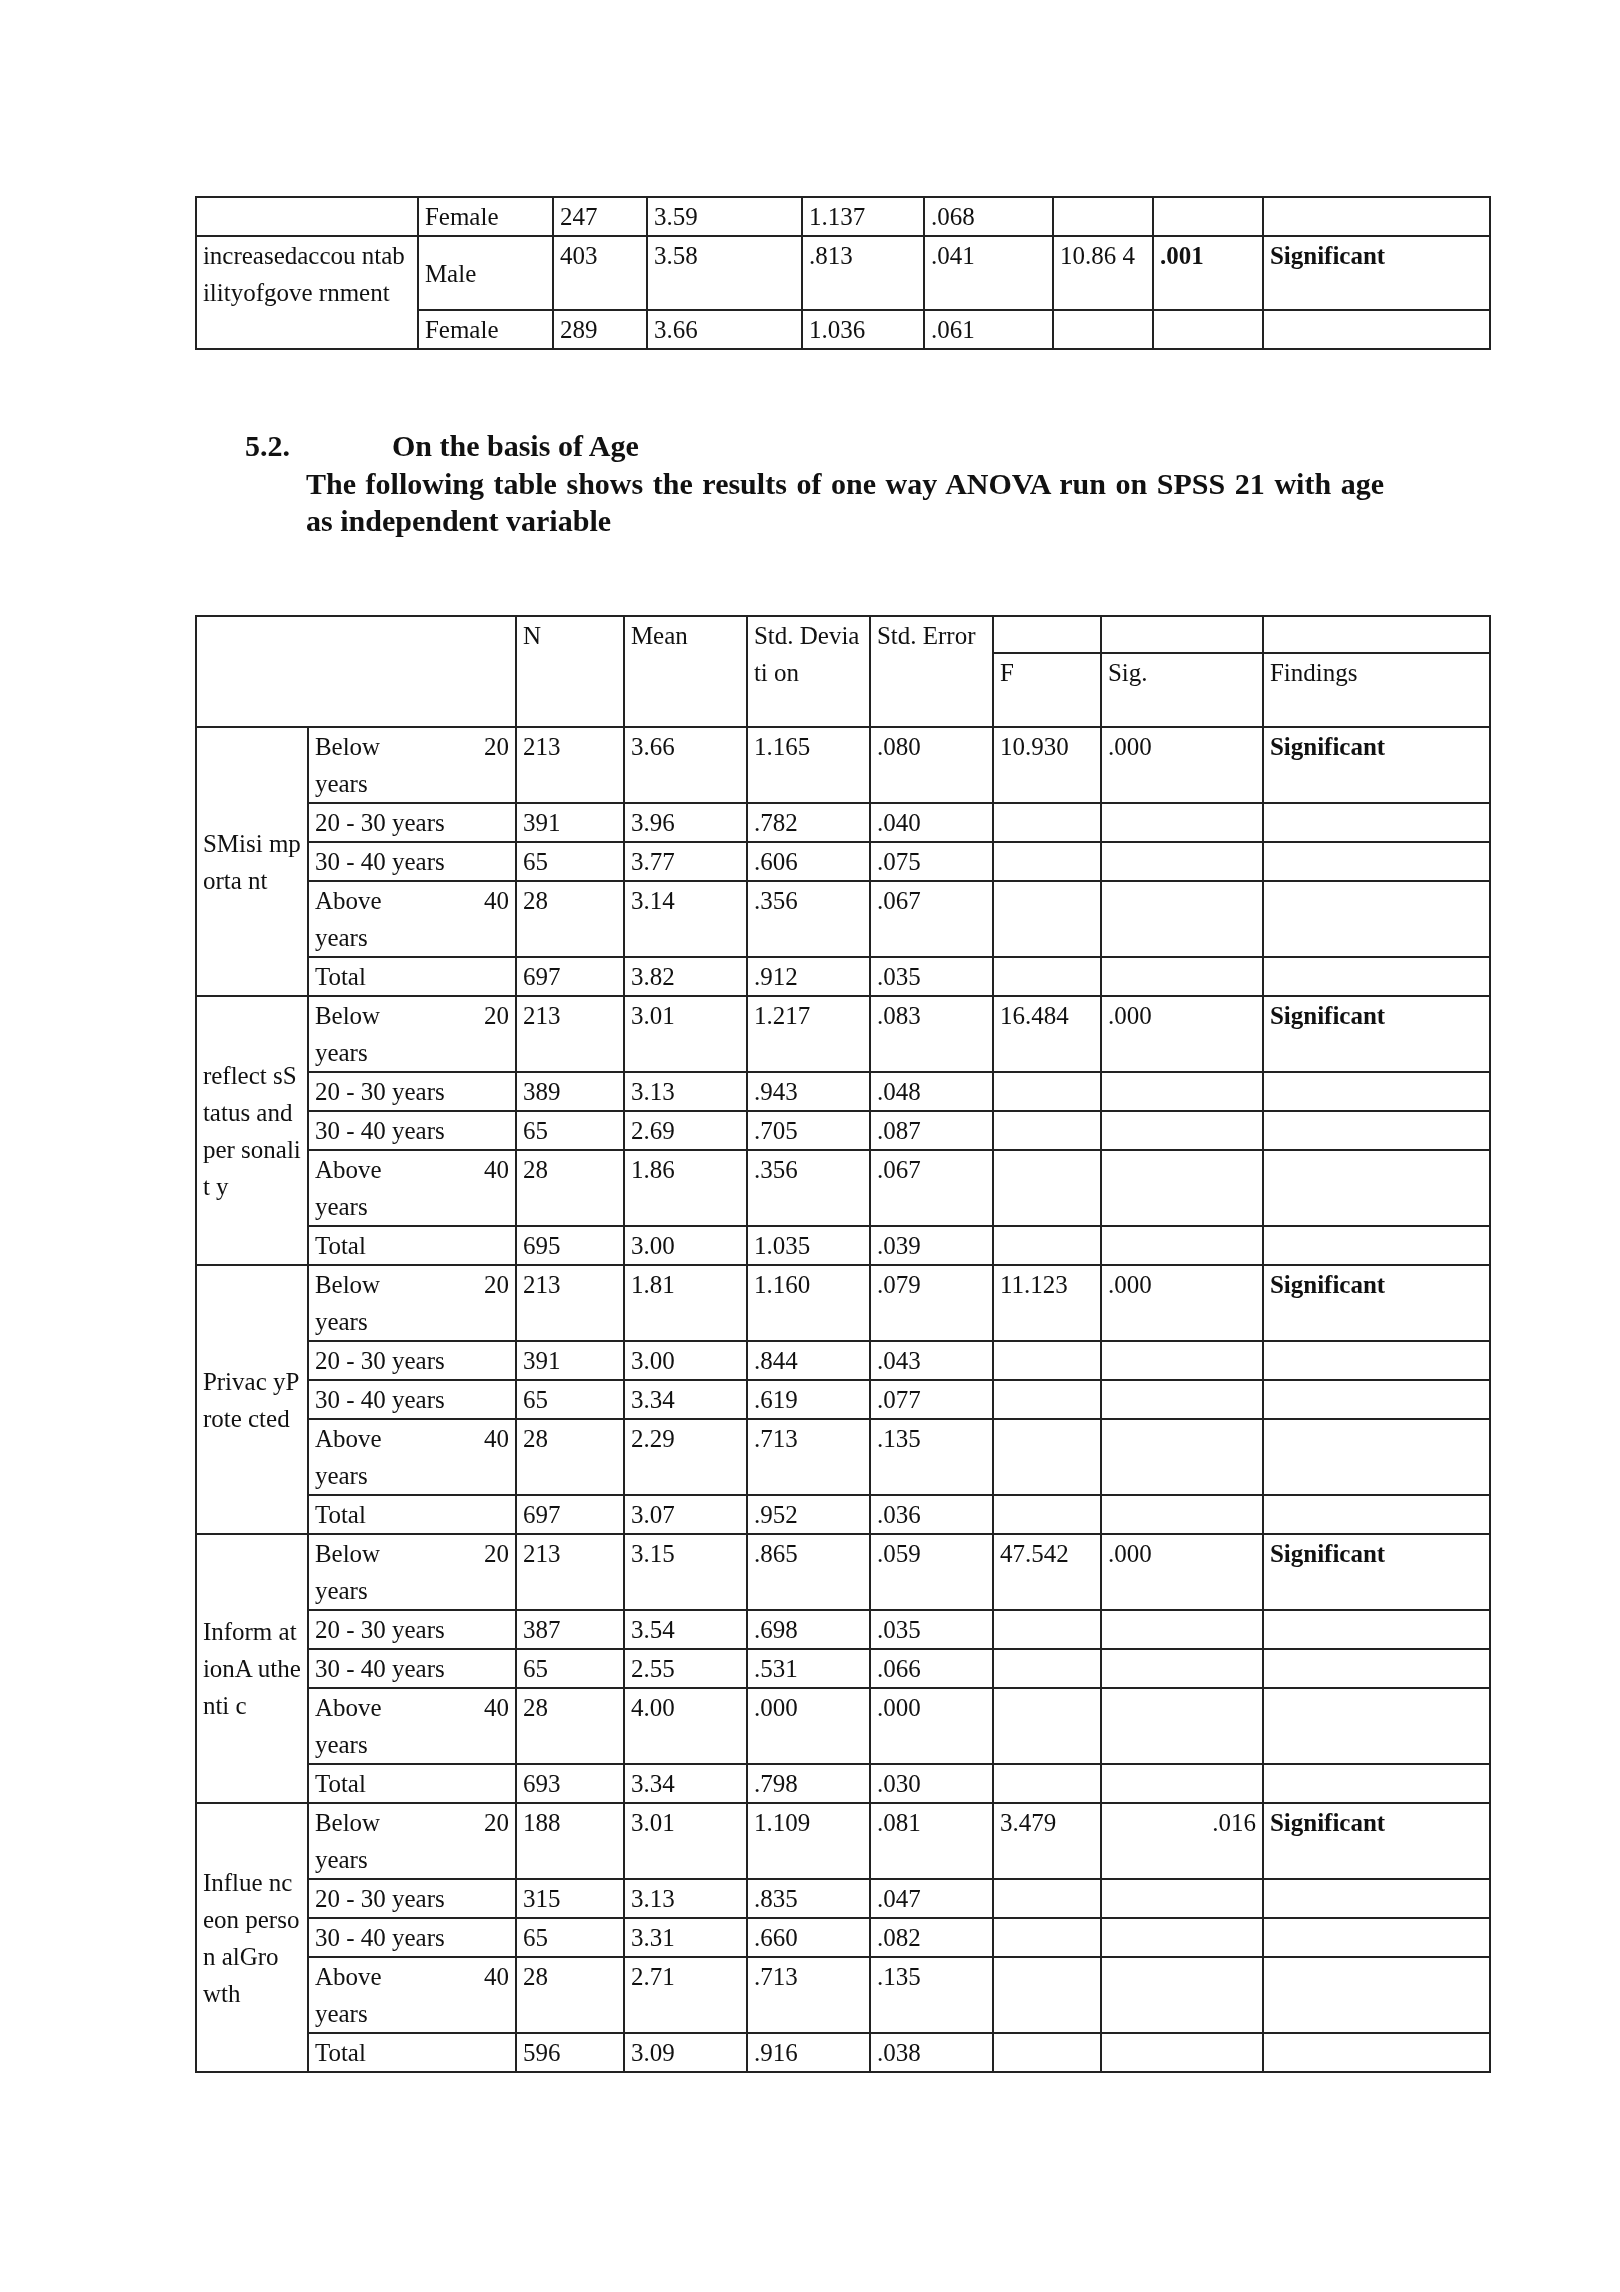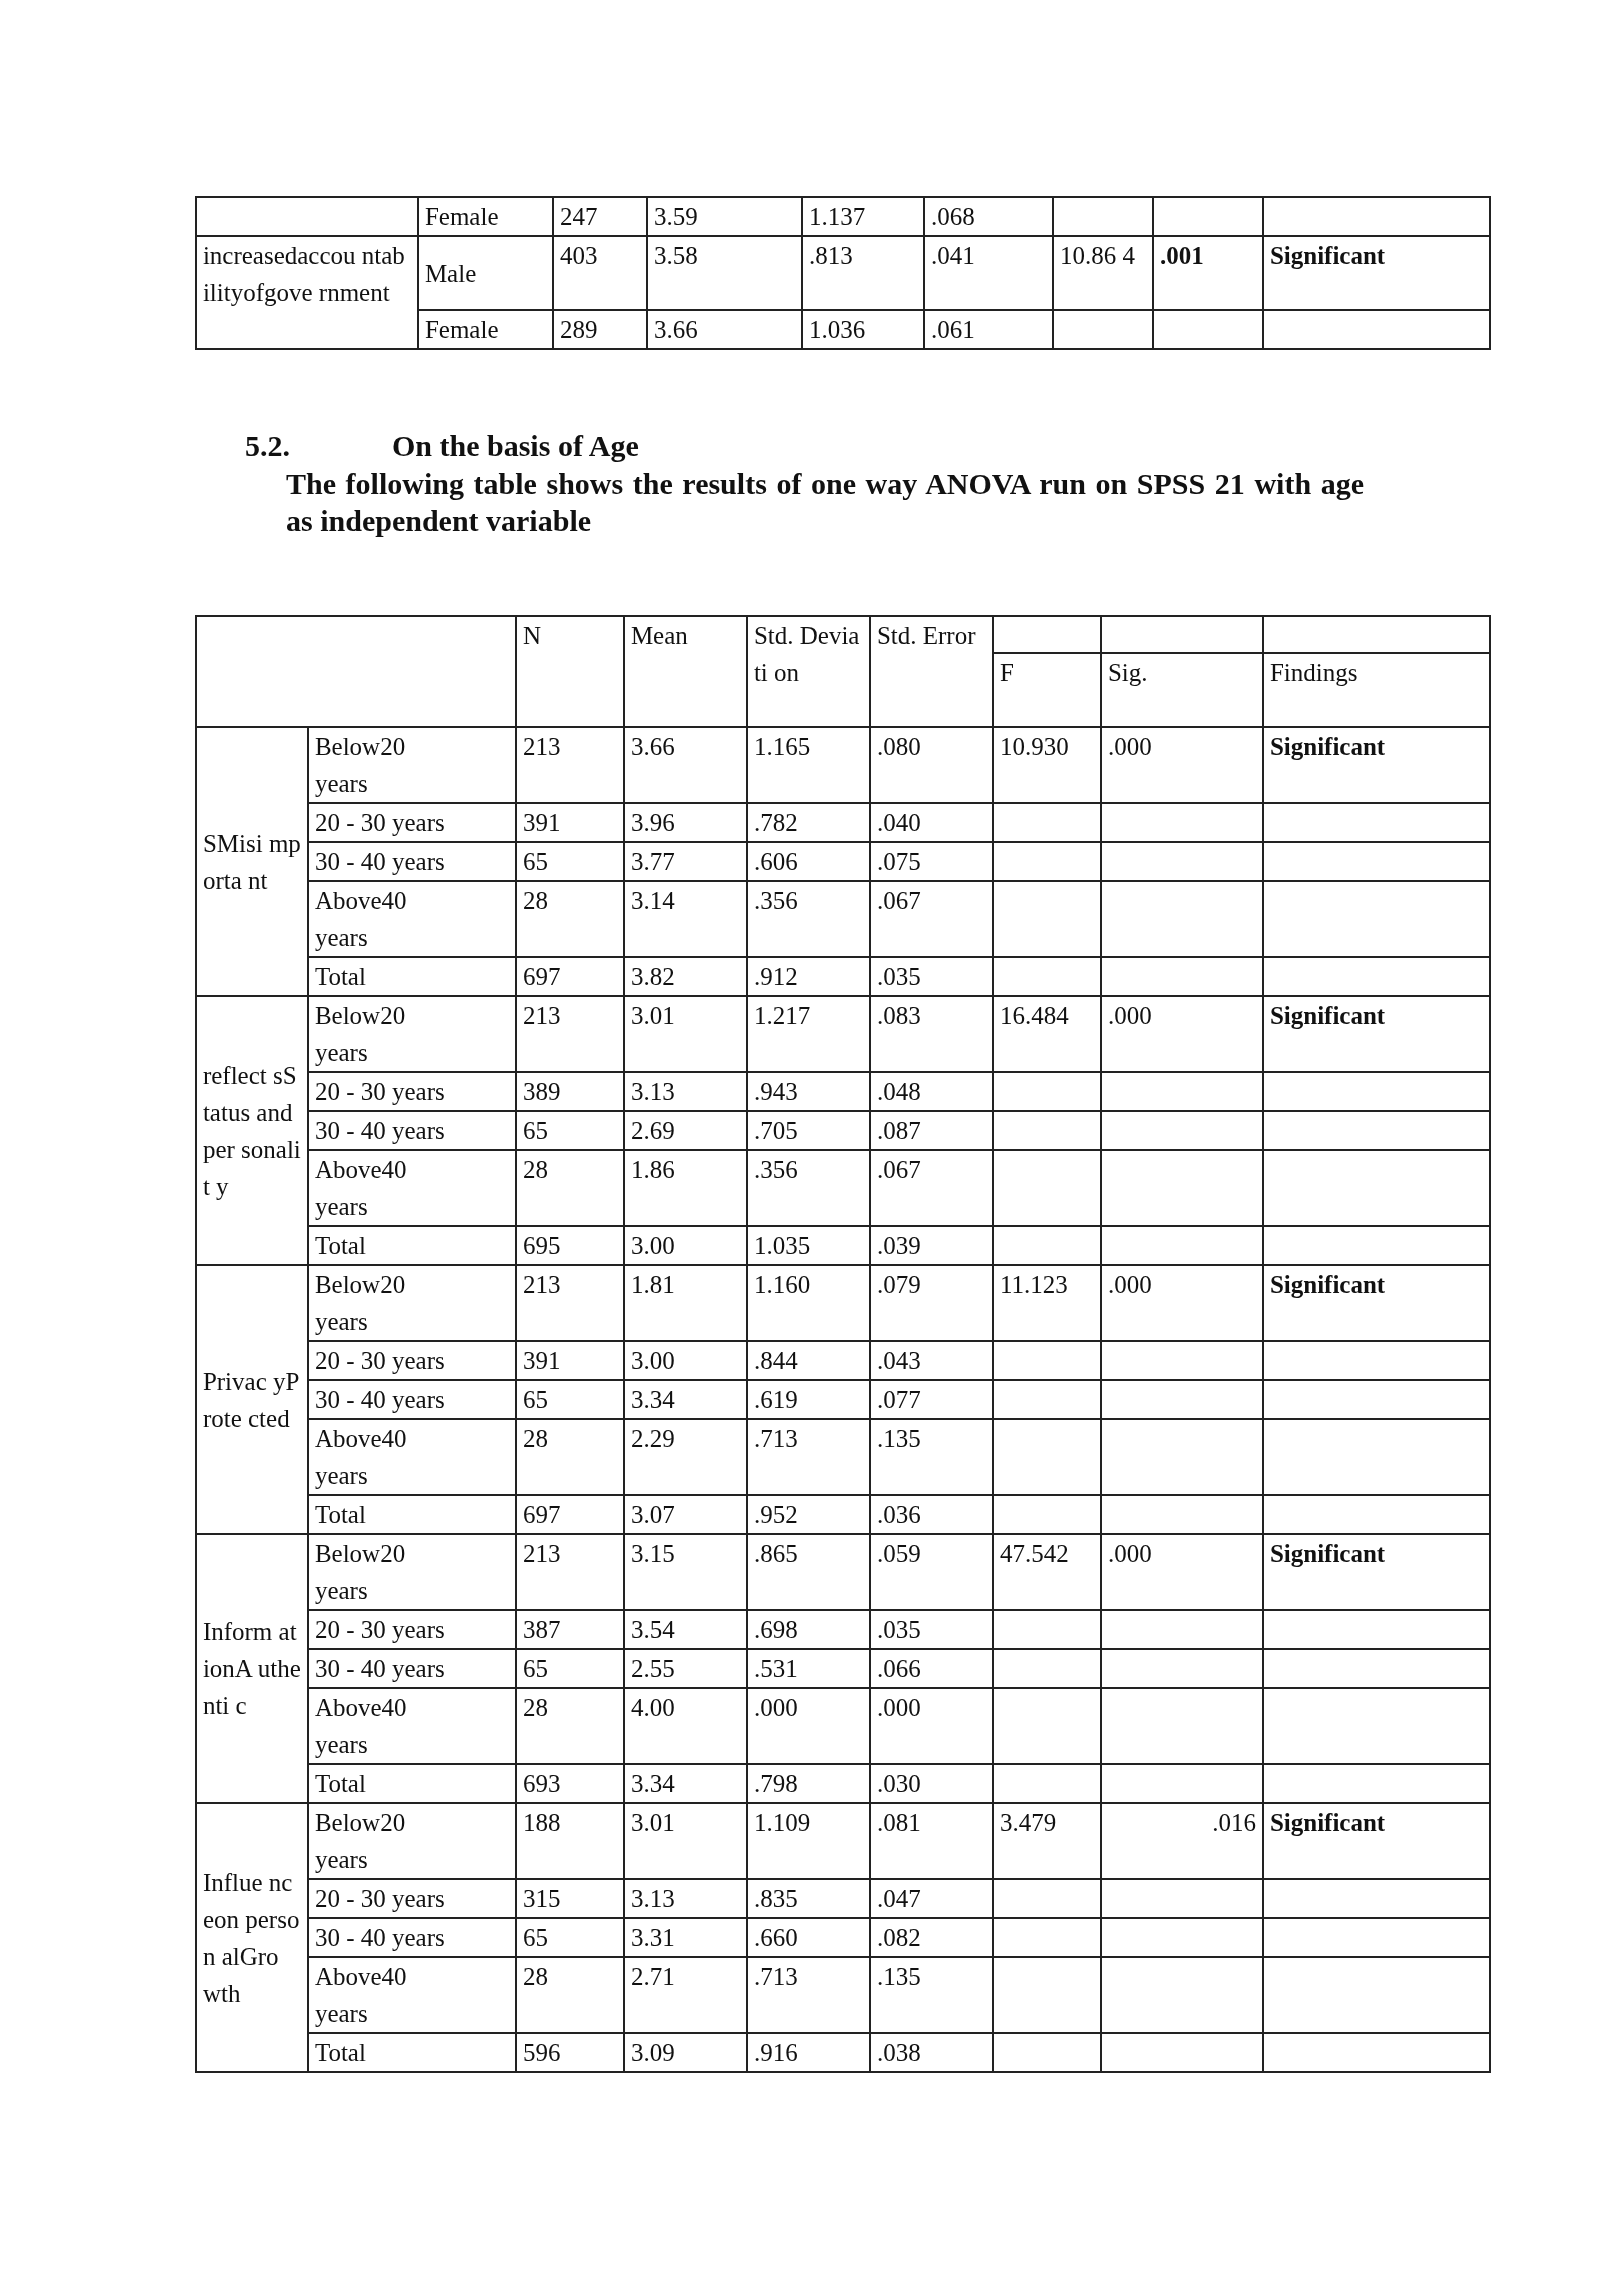--- a/index.html
+++ b/index.html
@@ -4,22 +4,22 @@
 <style>
   html, body { margin:0; padding:0; background:#ffffff; }
   body { width:1620px; height:2293px; position:relative; font-family:"Liberation Serif", serif; color:#111; }
   table { border-collapse:collapse; position:absolute; font-family:"Liberation Serif", serif; font-size:25px; line-height:37px; }
   td { border:2px solid #222; vertical-align:top; padding:0 5.9px; }
   .b { font-weight:bold; }
   #t1 { left:195px; top:196px; width:1296px; }
   #t2 { left:195px; top:615px; width:1296px; }
   .heading { position:absolute; left:245px; top:427px; font-weight:bold; font-size:30px; line-height:37px; }
   .heading .num { display:inline-block; width:147px; }
-  .para { position:absolute; left:286px; top:465px; width:1078px; font-weight:bold; font-size:30px; line-height:37px; text-align:justify; }
-  .age-below, .age-above { display:flex; }
+  .para { position:absolute; left:306px; top:465px; width:1078px; font-weight:bold; font-size:30px; line-height:37px; text-align:justify; }
+  .age-below, .age-above { display:flex; justify-content:space-between; }
   .rt { text-align:right; }
 </style>
 </head>
 <body>
 
 <table id="t1">
   <colgroup>
       <col style="width:222px">
       <col style="width:135px">
       <col style="width:94px">

